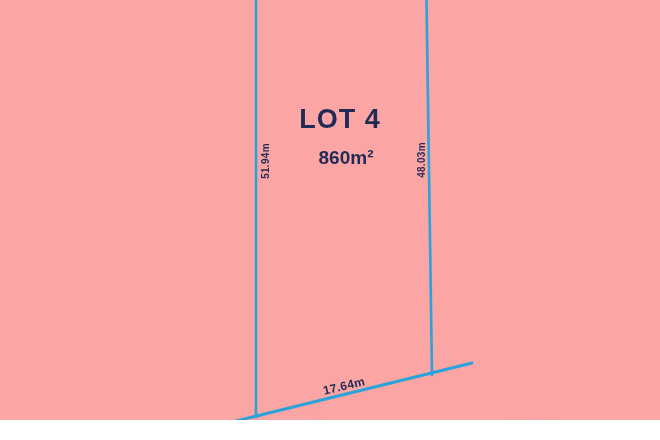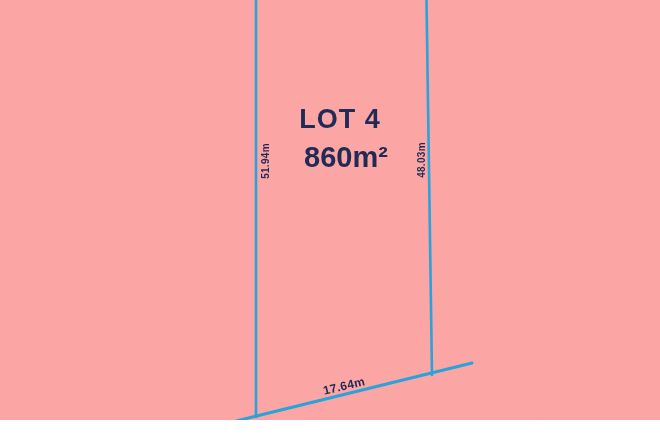--- a/index.html
+++ b/index.html
@@ -28,21 +28,21 @@
     position: absolute;
     white-space: nowrap;
     line-height: 1;
   }
   .lot-label {
     font-size: 27px;
     letter-spacing: 1px;
     transform: translate(-50%, -50%);
   }
   .area-label {
-    font-size: 29px;
+    font-size: 19px;
     transform: translate(-50%, -50%);
   }
   .dim-label-vert {
     font-size: 10px;
     transform: translate(-50%, -50%) rotate(-90deg);
     letter-spacing: 0.3px;
   }
   .dim-label-slant {
     font-size: 12px;
     transform: translate(-50%, -50%) rotate(-13.5deg);

